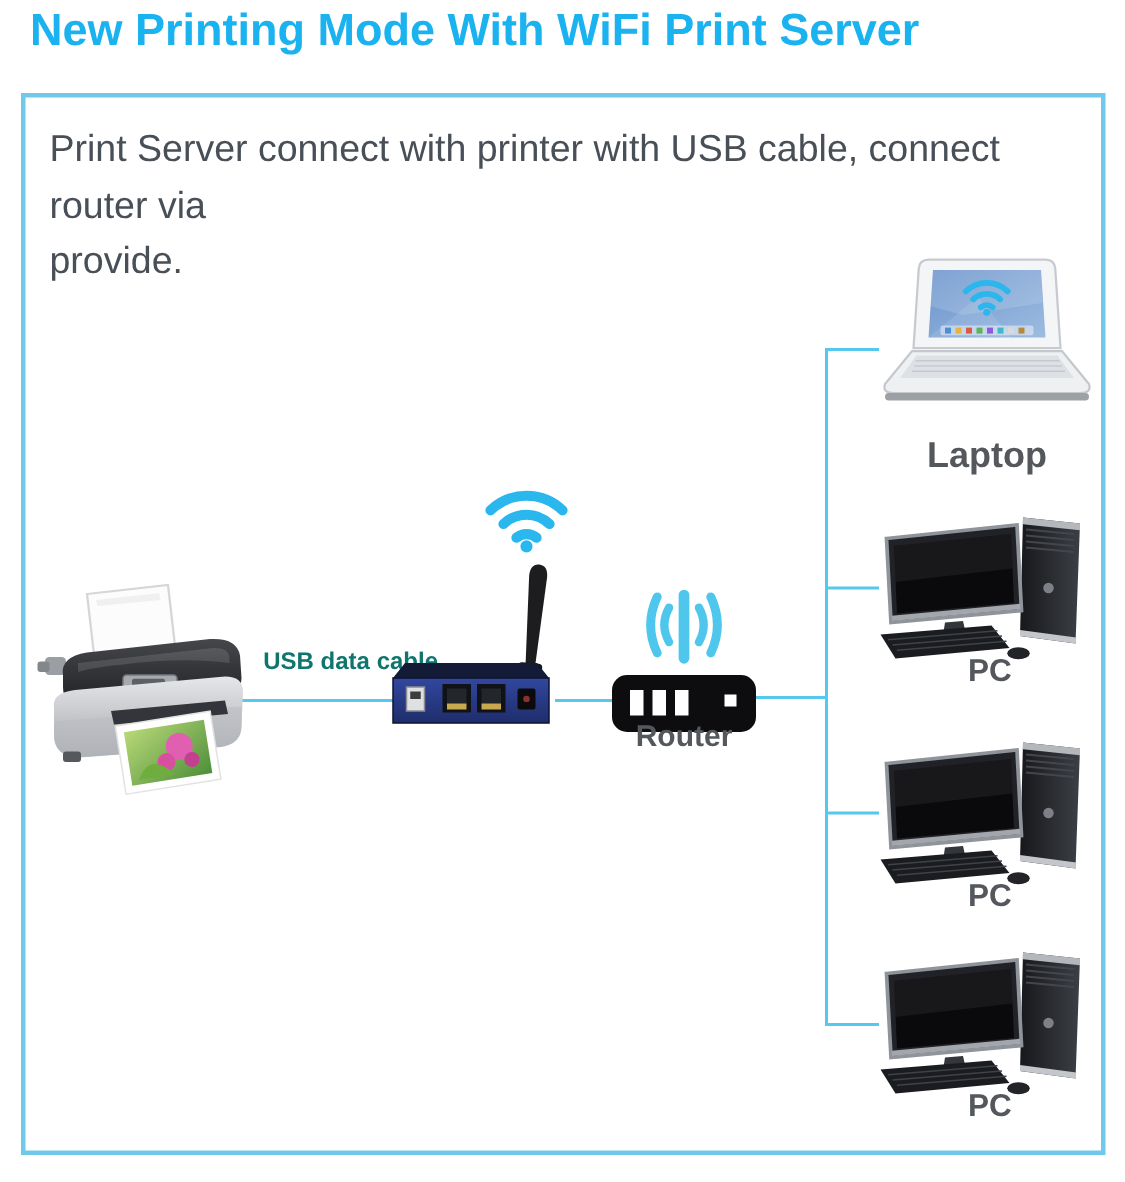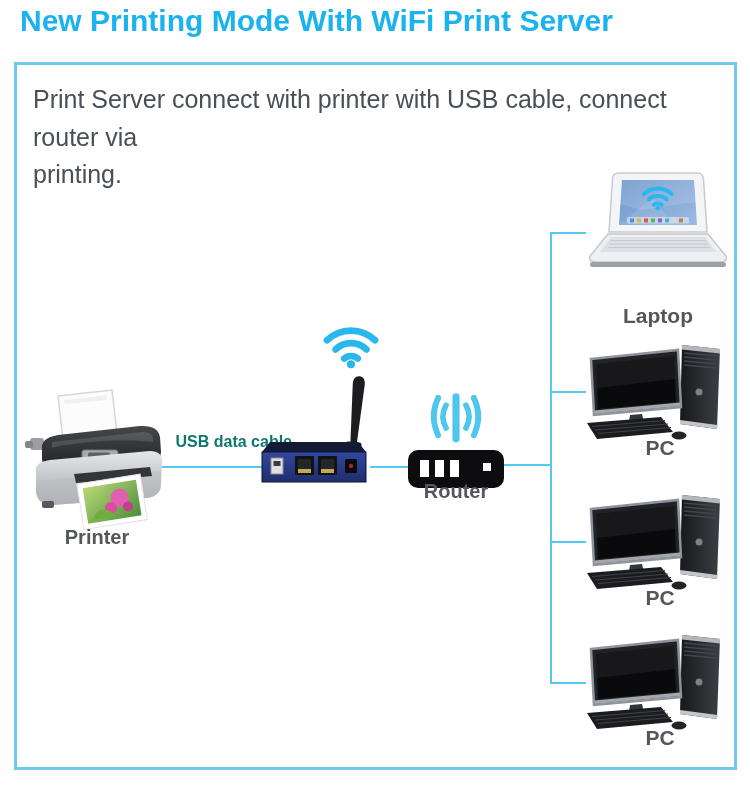--- a/index.html
+++ b/index.html
@@ -18,21 +18,21 @@
   .desc{
     position:absolute;left:33px;top:81px;width:690px;
     font-size:25px;line-height:37.5px;color:#484f57;
   }
   .lbl{
     position:absolute;text-align:center;color:#54575c;font-weight:600;
   }
   .lbl-printer{left:22px;top:526px;width:150px;font-size:20px;}
   .lbl-server{left:246px;top:492px;width:142px;font-size:19px;}
   .lbl-router{left:408px;top:480px;width:96px;font-size:20px;}
-  .lbl-laptop{left:582px;top:304px;width:152px;font-size:21px;}
+  .lbl-laptop{left:582px;top:290px;width:152px;font-size:24px;}
   .lbl-pc{width:150px;left:585px;font-size:21px;}
   .usb-lbl{
     position:absolute;left:152px;top:433px;width:140px;
     font-size:16px;font-weight:600;color:#0f766e;text-align:right;
   }
   .hline,.vline{position:absolute;background:#55c8ef;}
   .hline{height:2px;}
   .vline{width:2px;}
   .node{position:absolute;}
   svg{display:block;}
@@ -99,21 +99,21 @@
       </g>
     </defs>
   </svg>
 
   <h1 class="title">New Printing Mode With WiFi Print Server</h1>
 
   <div class="frame"></div>
 
   <div class="desc">
     <div>Print Server connect with printer with USB cable, connect router via</div>
-    <div>printing.</div>
+    <div>provide.</div>
   </div>
 
   <div class="hline" style="left:152px;top:466px;width:112px;"></div>
   <div class="hline" style="left:370px;top:466px;width:40px;"></div>
   <div class="hline" style="left:504px;top:464px;width:47px;"></div>
   <div class="vline" style="left:550px;top:232px;height:452px;"></div>
   <div class="hline" style="left:552px;top:232px;width:34px;"></div>
   <div class="hline" style="left:552px;top:391px;width:34px;"></div>
   <div class="hline" style="left:552px;top:541px;width:34px;"></div>
   <div class="hline" style="left:552px;top:682px;width:34px;"></div>
@@ -135,21 +135,20 @@
         <rect x="58" y="92" width="64" height="46" fill="#ffffff" stroke="#e2e2e2"></rect>
         <rect x="63" y="97" width="54" height="36" fill="url(#pr-photo)"></rect>
         <circle cx="98" cy="112" r="9" fill="#e05fb0"></circle>
         <circle cx="88" cy="121" r="6" fill="#d94fa0"></circle>
         <circle cx="105" cy="122" r="5" fill="#c2408f"></circle>
         <path d="M68,130 Q78,112 92,130 Z" fill="#6fae3e"></path>
       </g>
       <rect x="20" y="115" width="12" height="7" rx="2" fill="#55585d"></rect>
     </svg>
   </div>
-  <div class="lbl lbl-printer">Printer</div>
 
   <div class="usb-lbl">USB data cable</div>
 
   <div class="node" style="left:322px;top:321px;">
     <svg width="58" height="50" viewBox="0 0 60 52">
         <use href="#wifi-glyph"></use>
       </svg>
   </div>
 
   <div class="node" style="left:258px;top:370px;">

